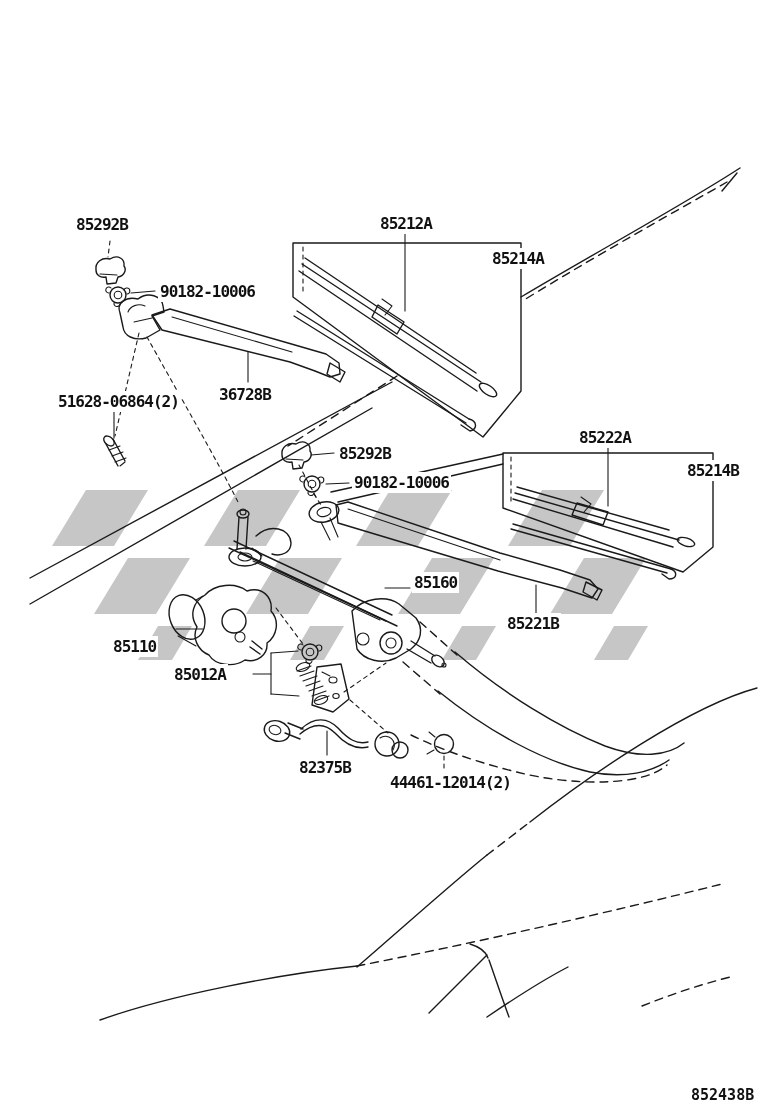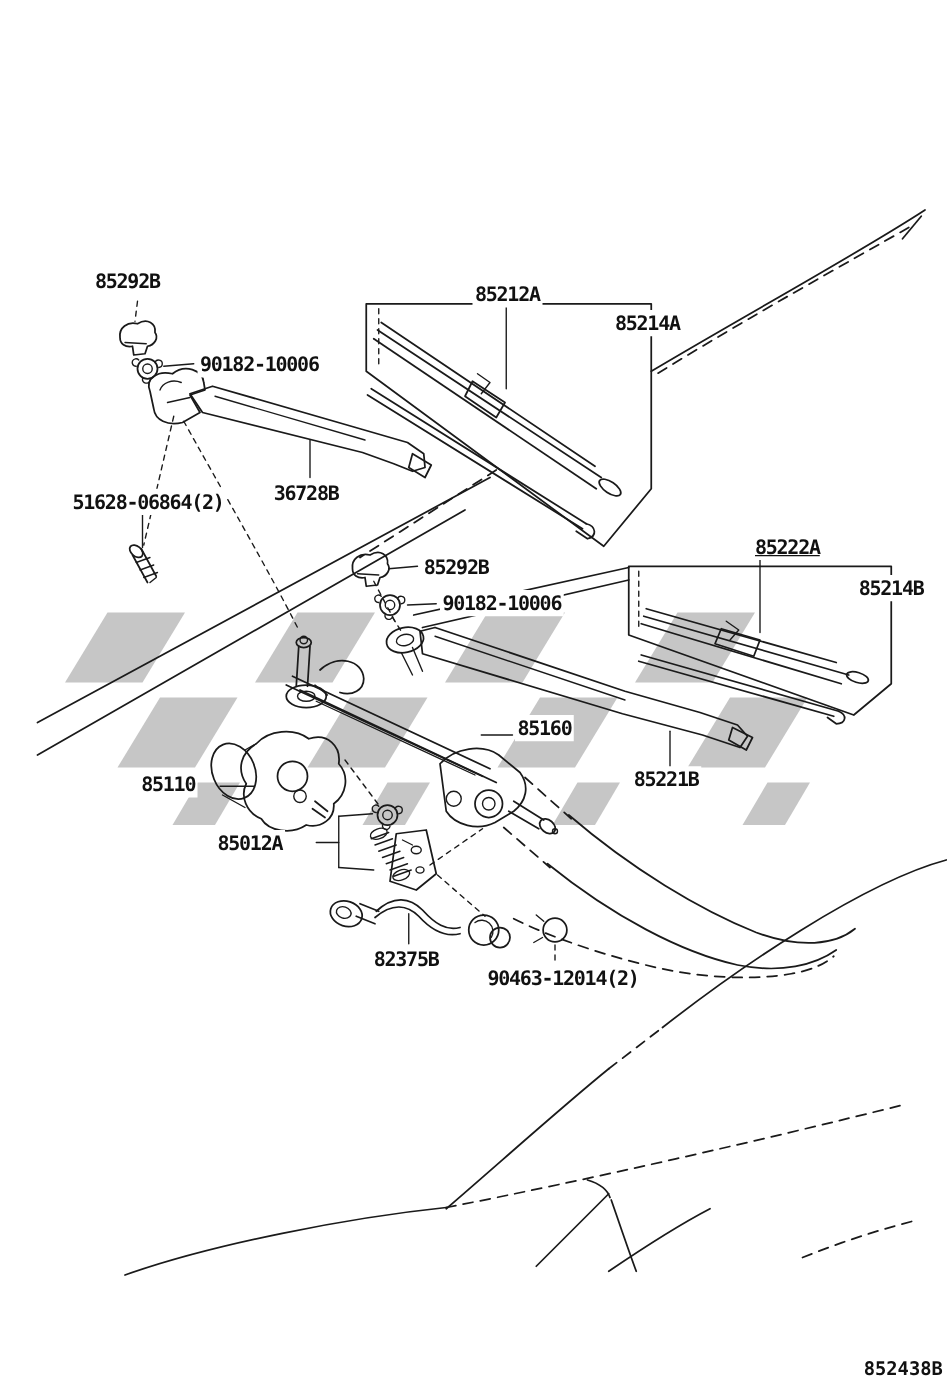--- a/index.html
+++ b/index.html
@@ -249,29 +249,29 @@
     <path class="ln thin dsh2" d="M276,608 L303,644"></path>
     <path class="ln thin dsh2" d="M344,692 L386,663"></path>
     <path class="ln thin dsh2" d="M350,700 L388,733"></path>
     <path class="ln thin dsh2" d="M444,756 L444,770"></path>
   </g>
 </svg>
 
 <div id="labels">
       <div class="callout" style="left: 74px; top: 214px;">85292B</div>
       <div class="callout" style="left: 158px; top: 281px;">90182-10006</div>
-      <div class="callout" style="left: 378px; top: 213px; margin-top: 12px;">85212A</div>
+      <div class="callout" style="left: 378px; top: 213px;">85212A</div>
       <div class="callout" style="left: 490px; top: 248px;">85214A</div>
       <div class="callout" style="left: 56px; top: 391px;">51628-06864(2)</div>
       <div class="callout" style="left: 217px; top: 384px;">36728B</div>
       <div class="callout" style="left: 337px; top: 443px;">85292B</div>
       <div class="callout" style="left: 352px; top: 472px;">90182-10006</div>
-      <div class="callout" style="left: 602px; top: 427px; text-decoration: underline;">85222A</div>
+      <div class="callout" style="left: 577px; top: 427px;">85222A</div>
       <div class="callout" style="left: 685px; top: 460px;">85214B</div>
       <div class="callout" style="left: 412px; top: 572px;">85160</div>
-      <div class="callout" style="left: 111px; top: 617px;">85110</div>
+      <div class="callout" style="left: 111px; top: 636px;">85110</div>
       <div class="callout" style="left: 505px; top: 613px;">85221B</div>
       <div class="callout" style="left: 172px; top: 664px;">85012A</div>
       <div class="callout" style="left: 297px; top: 757px;">82375B</div>
-      <div class="callout" style="left: 388px; top: 772px;">90463-12014(2)</div>
+      <div class="callout" style="left: 388px; top: 772px;">44461-12014(2)</div>
       <div class="callout small" style="left: 689px; top: 1087px;">852438B</div>
     </div>
 </div>
 
 </body></html>

